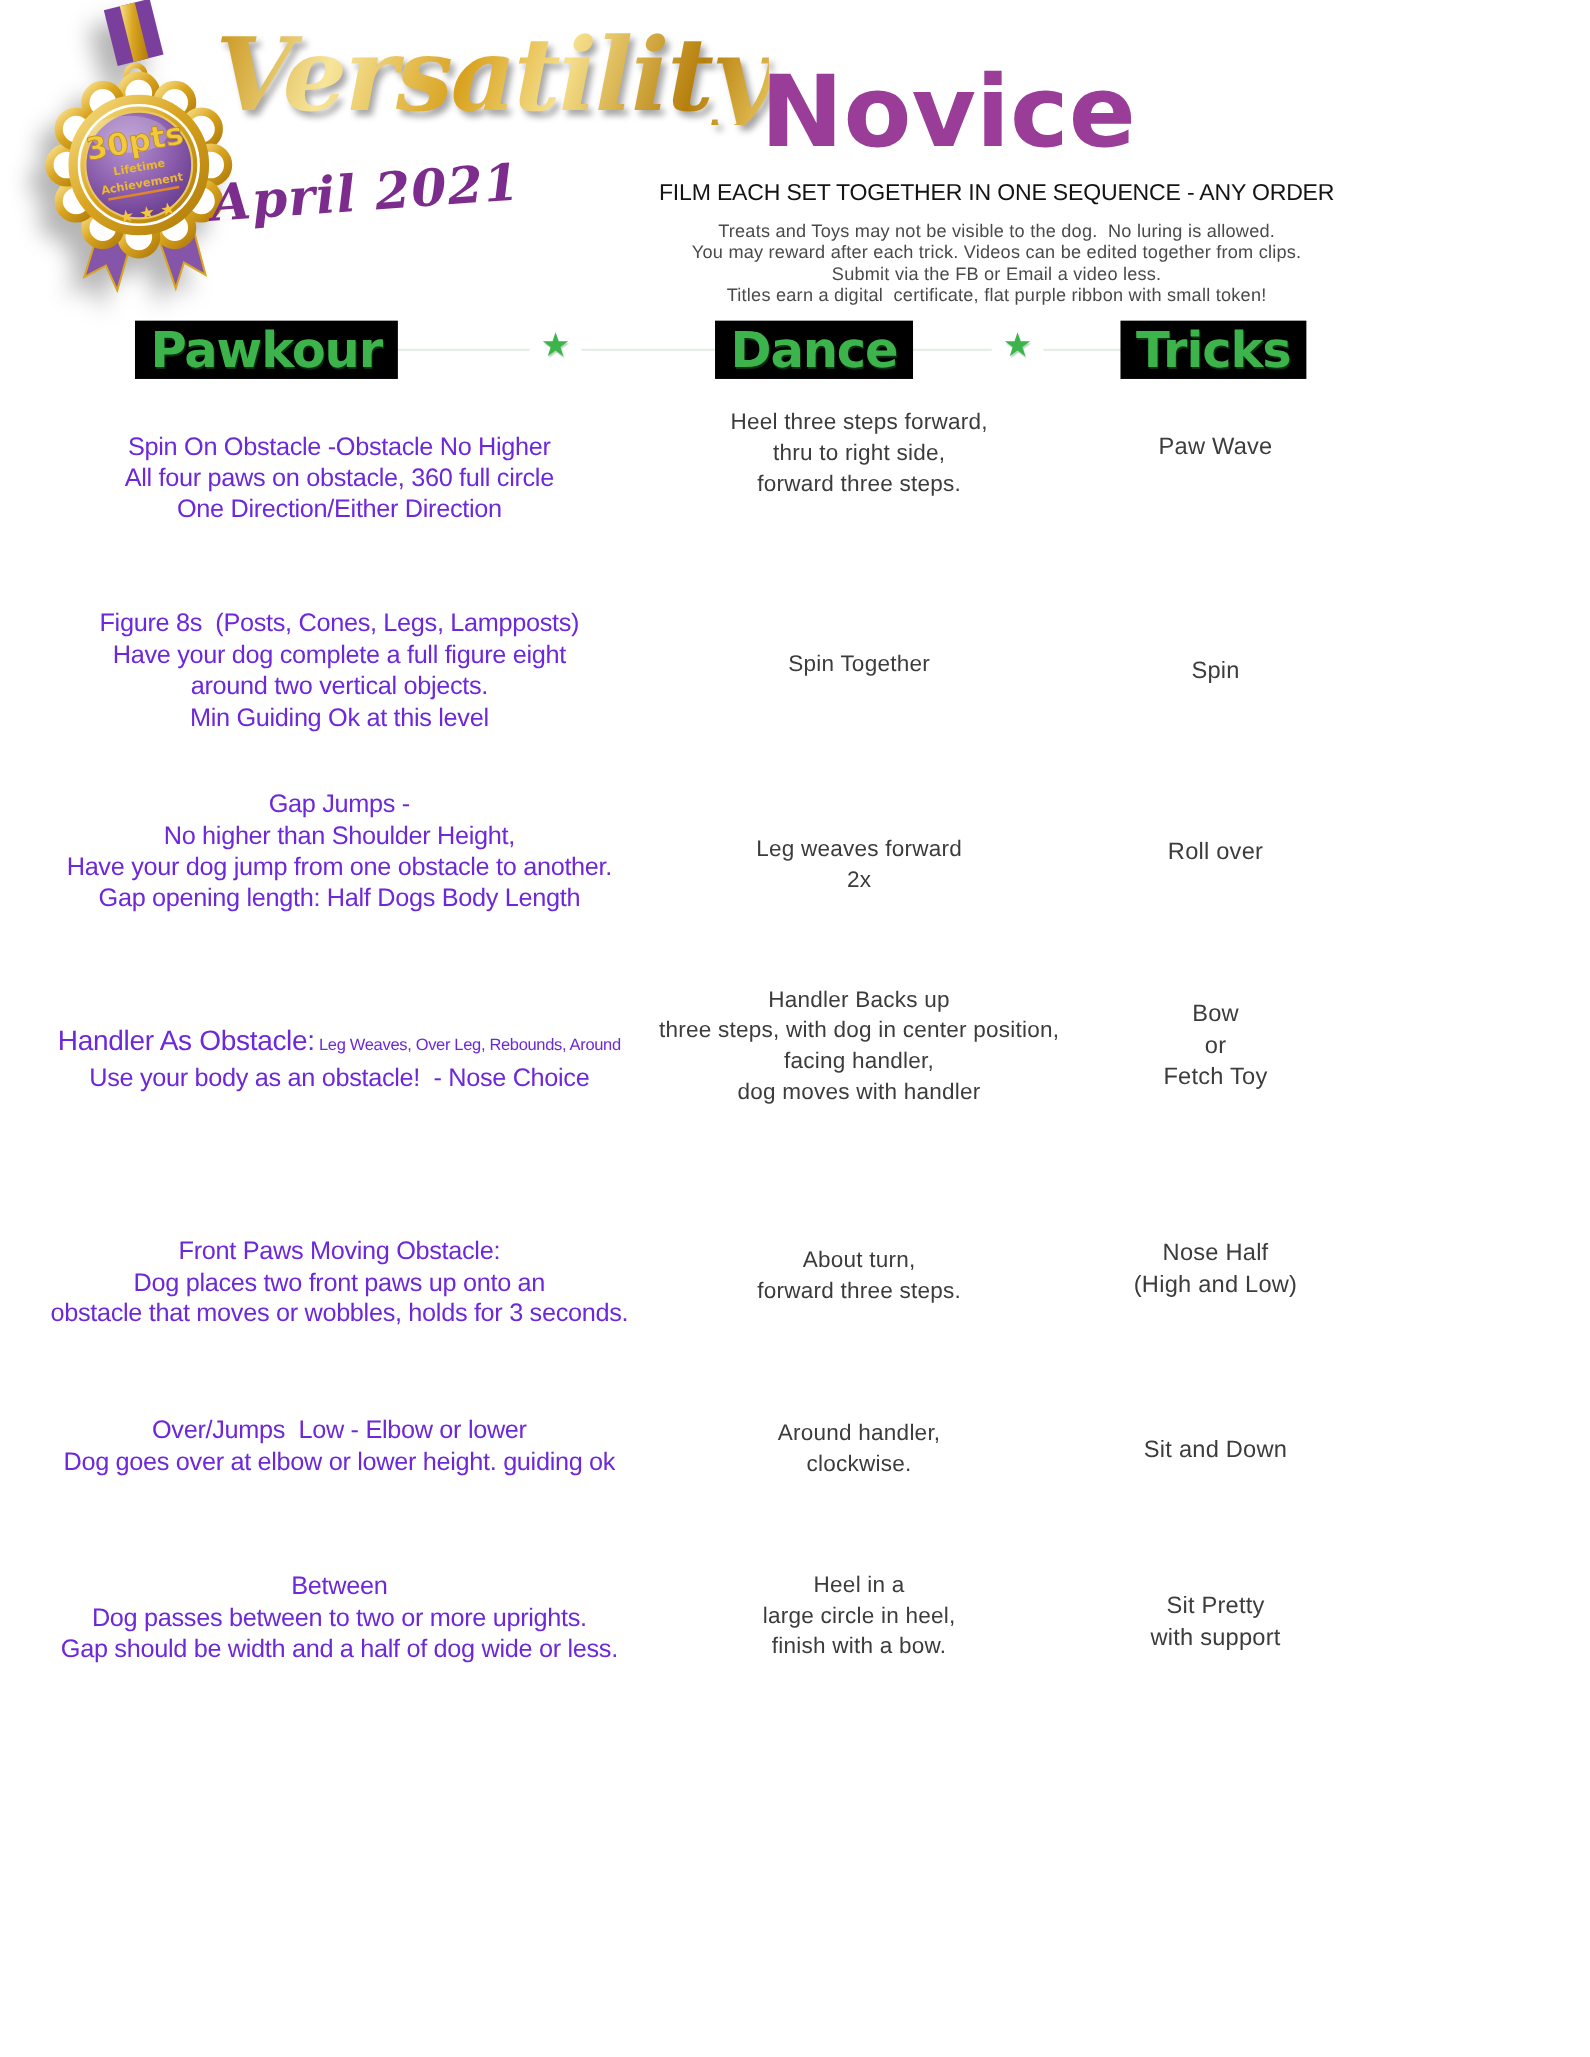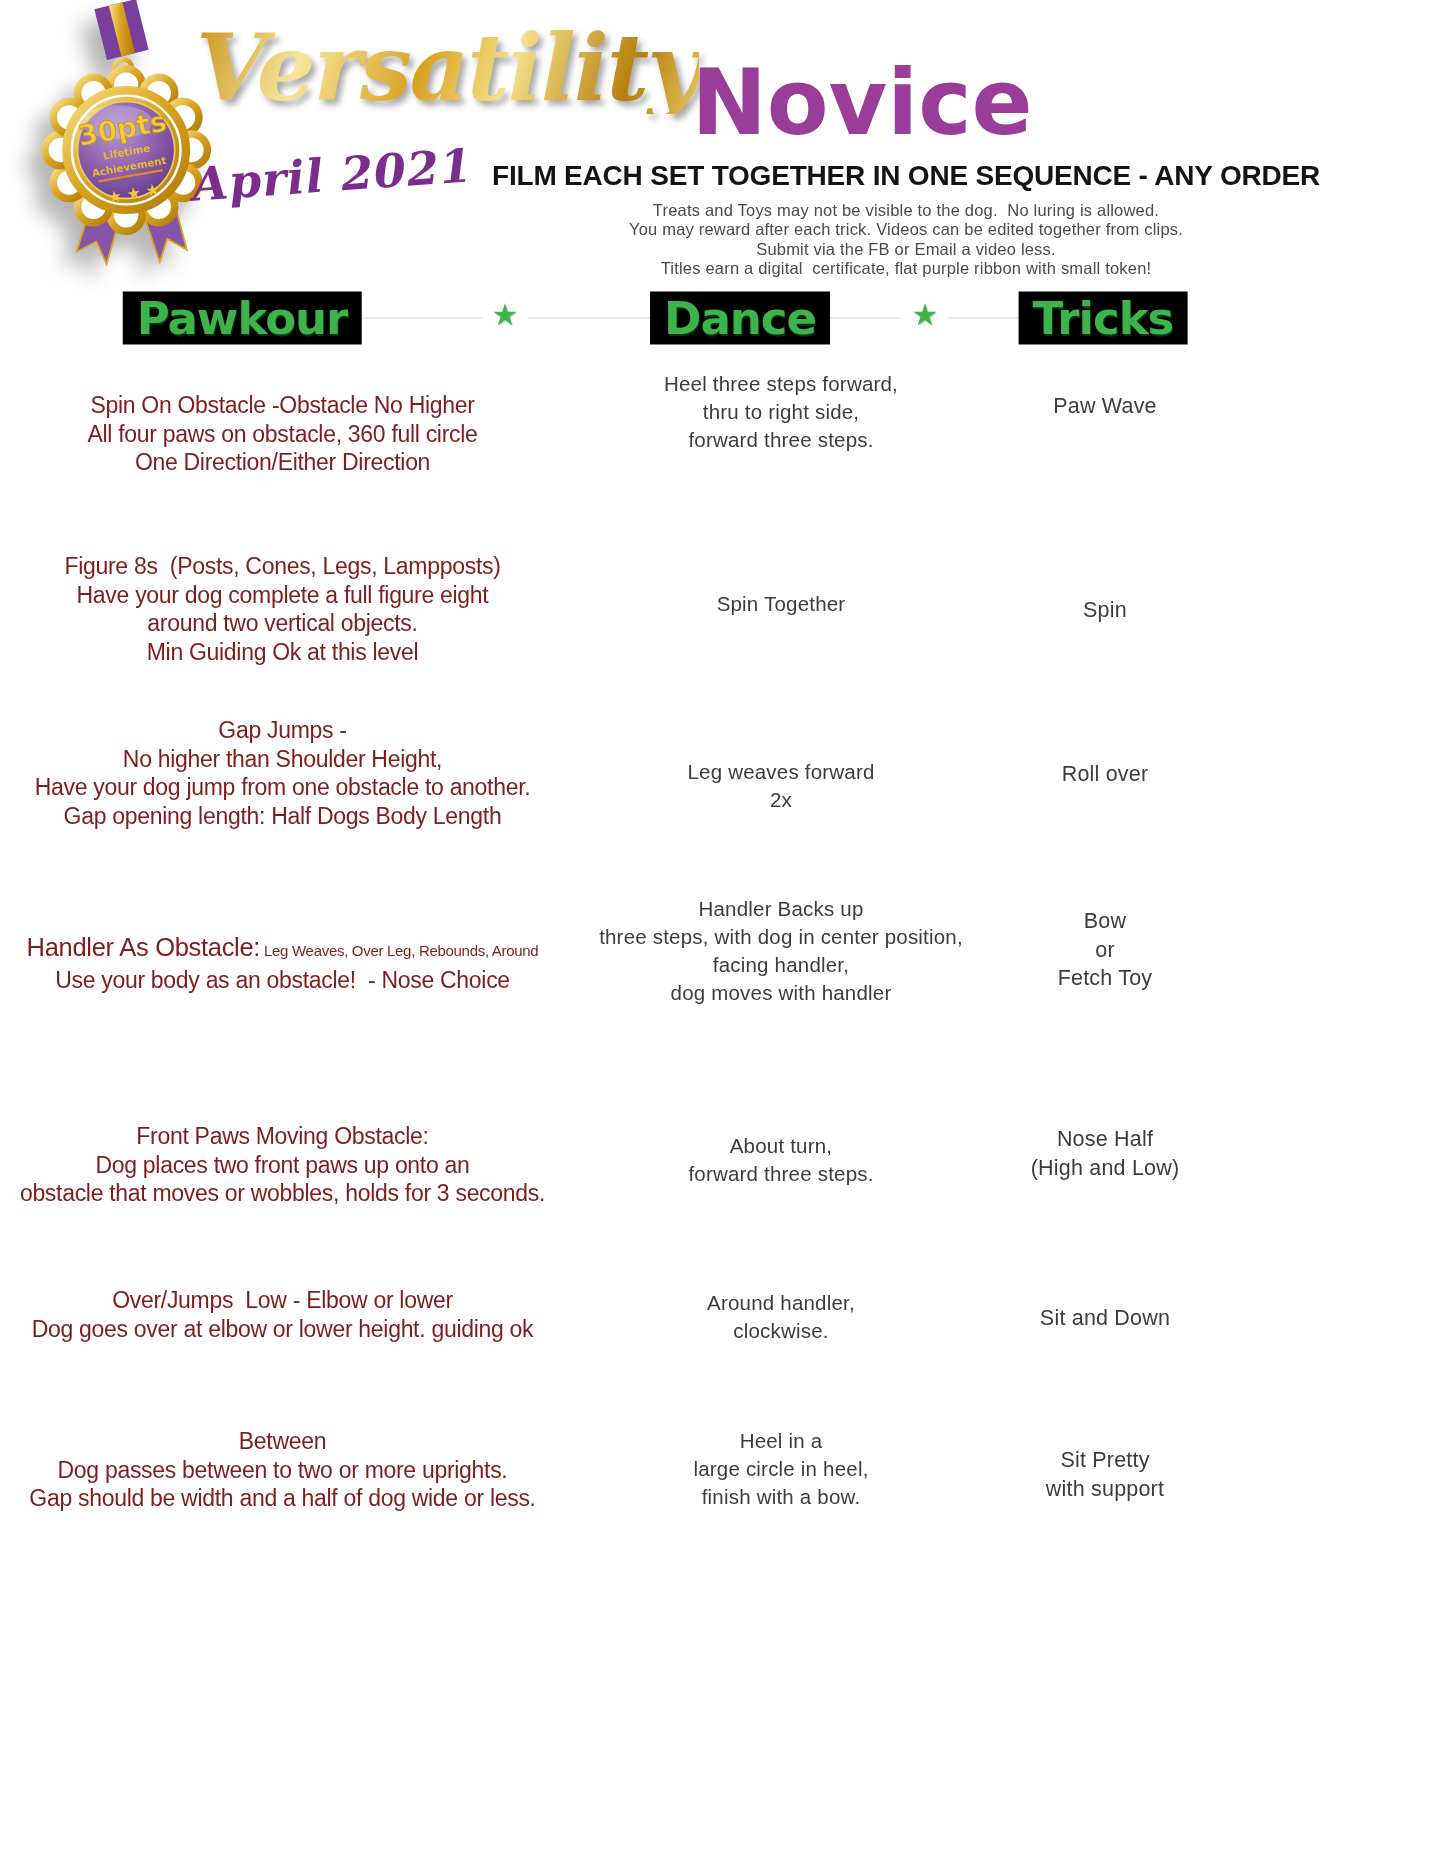--- a/index.html
+++ b/index.html
@@ -31,21 +31,21 @@
   }
 
   
   .level-title {
     position:absolute; left:862px; top:102px; transform:translate(-50%,-50%);
     font-family:"DejaVu Sans", sans-serif; font-weight:bold;
     font-size:90px; color:#993d98; letter-spacing:0px; white-space:pre;
   }
   .instruction {
     position:absolute; left:906px; top:176px; transform:translate(-50%,-50%);
-    font-size:28px; font-weight:700; color:#141414; letter-spacing:-0.2px; white-space:pre;
+    font-size:21px; font-weight:400; color:#141414; letter-spacing:-0.2px; white-space:pre;
   }
   .notes {
     position:absolute; left:906px; top:240px; transform:translate(-50%,-50%);
     text-align:center; color:#4a4a4a; font-size:16.5px; line-height:19.4px; letter-spacing:0.2px;
   }
   .notes div { white-space:pre; }
 
   
   .header-divider {
     position:absolute; left:130px; top:317px; width:1045px; height:2px;
@@ -67,21 +67,21 @@
     font-size:30px; color:#3cb44b; background:#fff; padding:0 10px;
     text-shadow:1px 1px 1px rgba(46,143,59,.35);
   }
   #star-1 { left:505px; }
   #star-2 { left:925px; }
 
   
   .row { display:contents; }
   .cell { position:absolute; transform:translateY(-50%); text-align:center; }
   .cell .line { white-space:pre; }
-  .cell-p { left:0;  width:565px; font-size:23px;  line-height:28.5px; color:#7f1d1d; letter-spacing:-0.3px; }
+  .cell-p { left:26px;  width:565px; font-size:23px;  line-height:28.5px; color:#6d28d9; letter-spacing:-0.3px; }
   .cell-d { left:558px; width:446px; font-size:20.5px; line-height:28px;  color:#3c3c3c; letter-spacing:0.2px; }
   .cell-t { left:955px; width:300px; font-size:21.5px; line-height:28.5px; color:#3c3c3c; letter-spacing:0.2px; }
   .line-main  { font-size:25.5px; }
   .line-small { font-size:15px; }
 
   .row-1 .cell-p{top:434px}  .row-1 .cell-d{top:412px}  .row-1 .cell-t{top:406px}
   .row-2 .cell-p{top:609px}  .row-2 .cell-d{top:604px}  .row-2 .cell-t{top:610px}
   .row-3 .cell-p{top:773px}  .row-3 .cell-d{top:786px}  .row-3 .cell-t{top:774px}
   .row-4 .cell-p{top:963px}  .row-4 .cell-d{top:951px}  .row-4 .cell-t{top:950px}
   .row-5 .cell-p{top:1165px} .row-5 .cell-d{top:1160px} .row-5 .cell-t{top:1153px}

